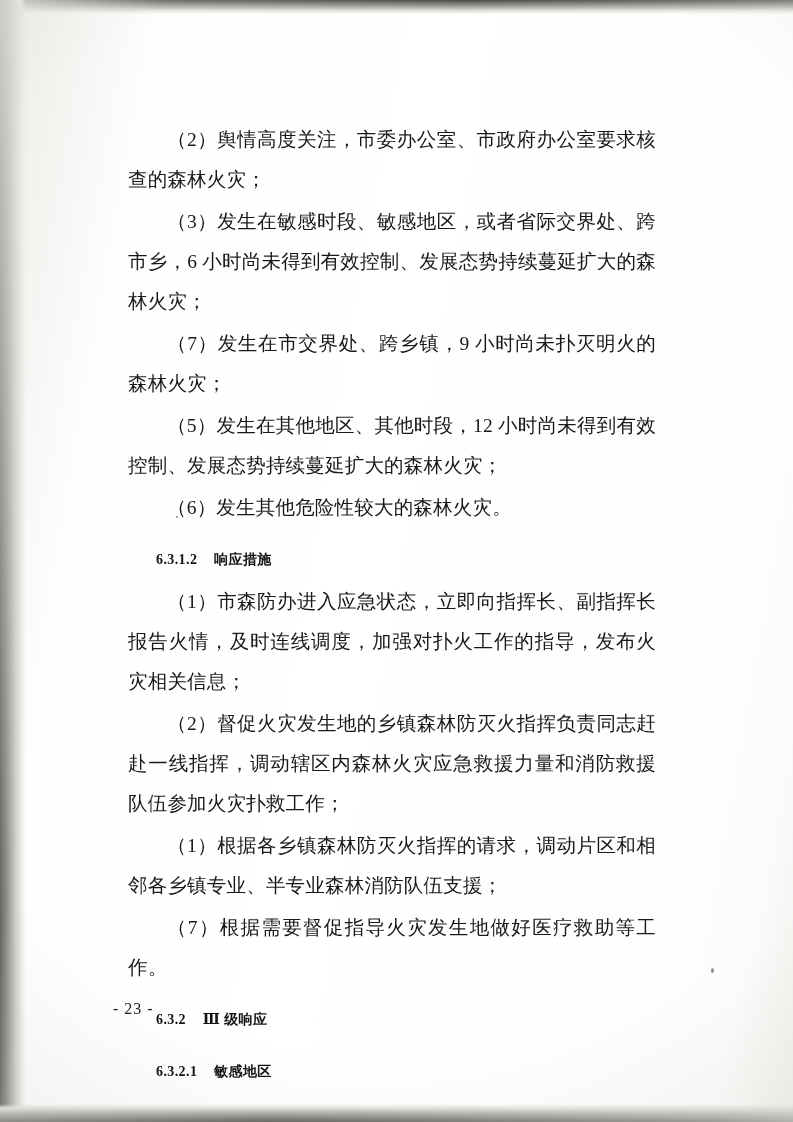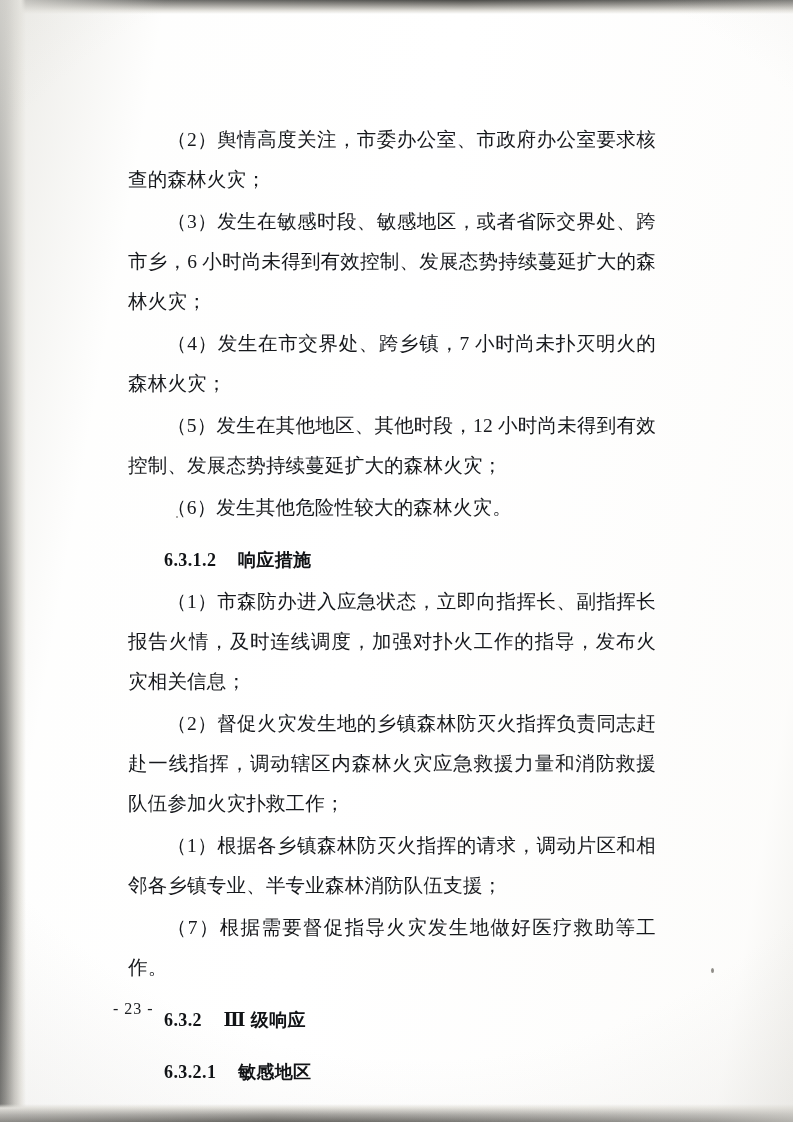--- a/index.html
+++ b/index.html
@@ -65,21 +65,21 @@
     font-size: 19.5px;
     line-height: 40px;
     color: #16181c;
     text-align: justify;
     text-justify: inter-ideograph;
     letter-spacing: 0.2px;
     text-indent: 2em;
   }
   h3.heading {
     margin: 12px 0 2px 0;
-    font-size: 18px;
+    font-size: 14px;
     line-height: 40px;
     color: #111316;
     font-weight: bold;
     text-indent: 2em;
     letter-spacing: 0.4px;
   }
   h3.heading .num {
     font-family: "Liberation Serif", "DejaVu Serif", serif;
   }
   h3.heading .gap {
@@ -110,21 +110,21 @@
   <div class="edge-top"></div>
   <div class="edge-left"></div>
   <div class="edge-right"></div>
   <div class="edge-bottom"></div>
   <div class="paper-tint"></div>
 
   <div class="content">
 
     <p class="para">（2）舆情高度关注，市委办公室、市政府办公室要求核查的森林火灾；</p>
     <p class="para">（3）发生在敏感时段、敏感地区，或者省际交界处、跨市乡，6 小时尚未得到有效控制、发展态势持续蔓延扩大的森林火灾；</p>
-    <p class="para">（4）发生在市交界处、跨乡镇，7 小时尚未扑灭明火的森林火灾；</p>
+    <p class="para">（7）发生在市交界处、跨乡镇，9 小时尚未扑灭明火的森林火灾；</p>
     <p class="para">（5）发生在其他地区、其他时段，12 小时尚未得到有效控制、发展态势持续蔓延扩大的森林火灾；</p>
     <p class="para">（6）发生其他危险性较大的森林火灾。</p>
 
     <h3 class="heading">
       <span class="num">6.3.1.2</span><span class="gap"></span><span>响应措施</span>
     </h3>
 
     <p class="para">（1）市森防办进入应急状态，立即向指挥长、副指挥长报告火情，及时连线调度，加强对扑火工作的指导，发布火灾相关信息；</p>
     <p class="para">（2）督促火灾发生地的乡镇森林防灭火指挥负责同志赶赴一线指挥，调动辖区内森林火灾应急救援力量和消防救援队伍参加火灾扑救工作；</p>
     <p class="para">（1）根据各乡镇森林防灭火指挥的请求，调动片区和相邻各乡镇专业、半专业森林消防队伍支援；</p>

